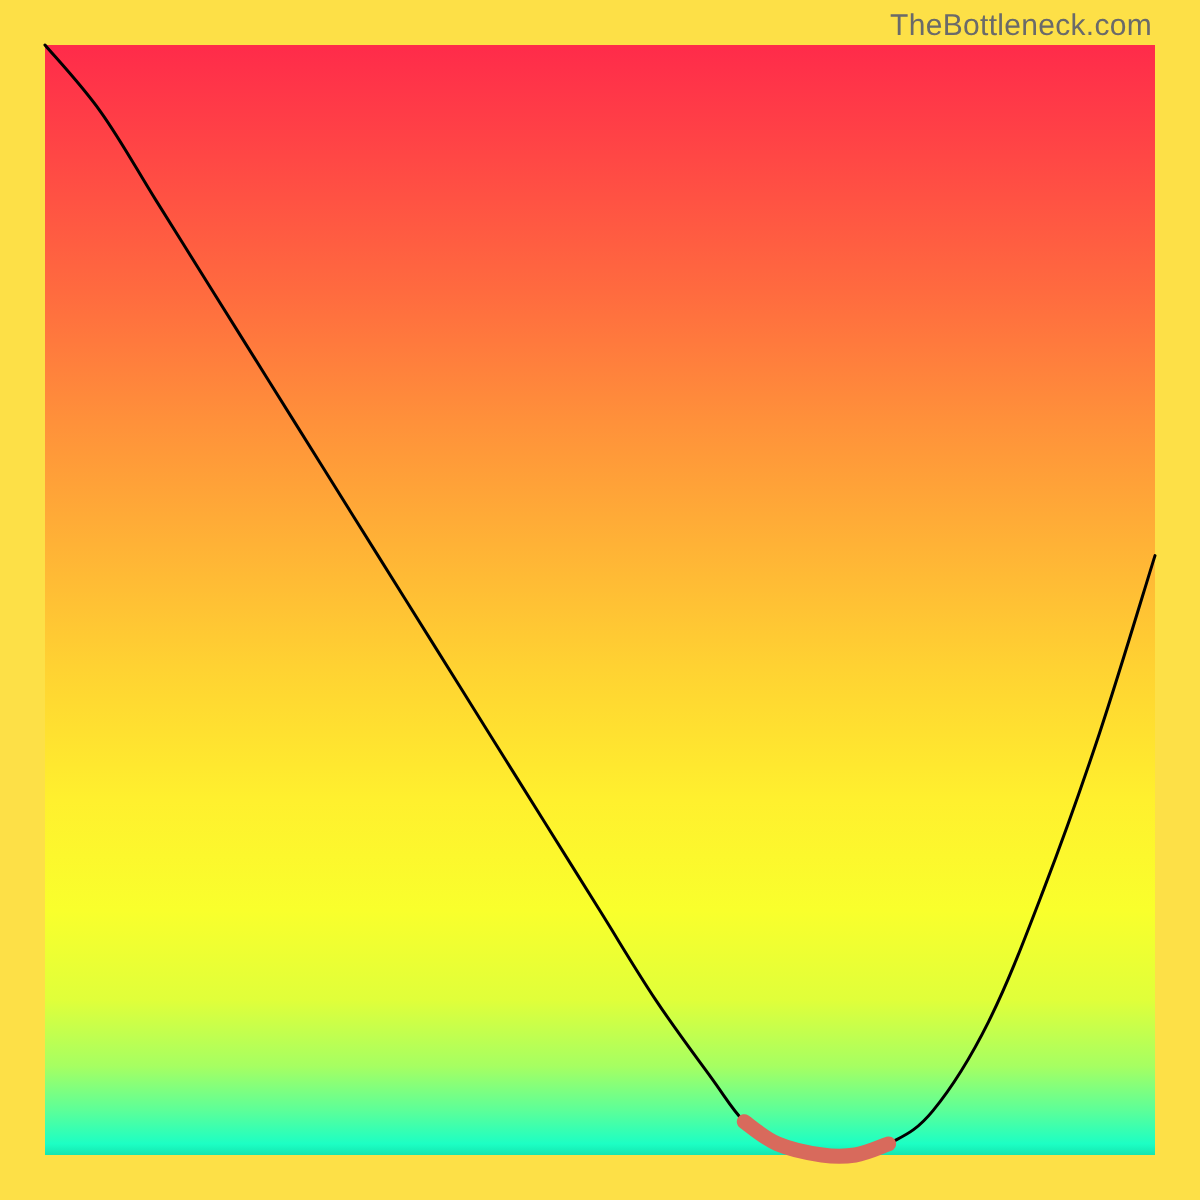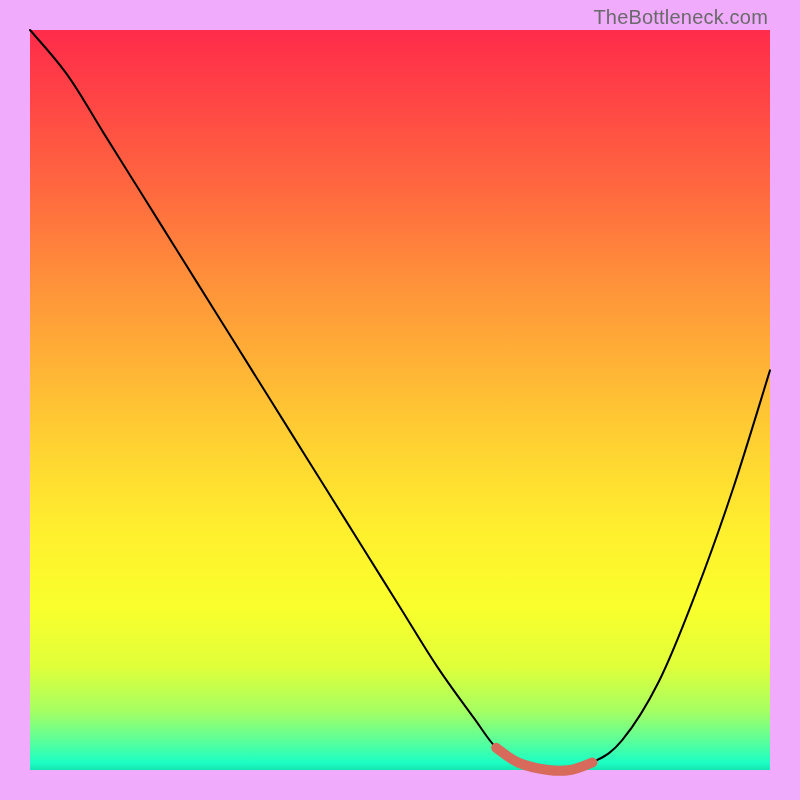--- a/index.html
+++ b/index.html
@@ -1,21 +1,21 @@
 <!DOCTYPE html>
 <html><head>
 <meta charset="utf-8">
 <style>
   * { margin: 0; padding: 0; box-sizing: border-box; }
   html, body { width: 800px; height: 800px; overflow: hidden; background: #000; }
   .frame {
     position: relative;
     width: 800px;
     height: 800px;
-    background: #f0abfc;
+    background: #fde047;
   }
   .plot-area {
     position: absolute;
     left: 30px;
     top: 30px;
     width: 740px;
     height: 740px;
     background: linear-gradient(to bottom,
       #ff2b4a 0%,
       #ff4146 8%,

